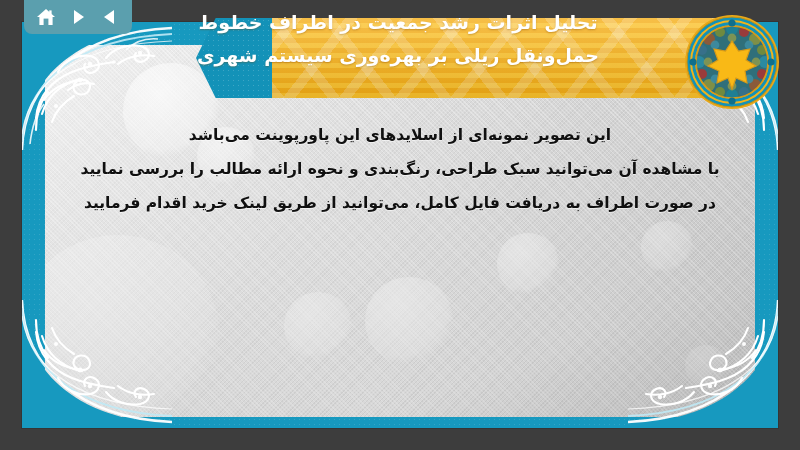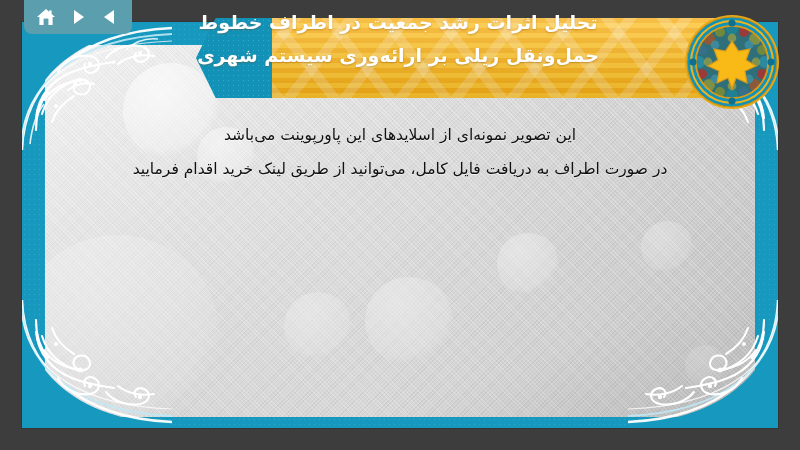--- a/index.html
+++ b/index.html
@@ -63,20 +63,21 @@
   .corner svg{display:block;width:150px;height:128px;}
 
   
   .body-text{
     position:absolute;left:0;right:0;top:118px;
     text-align:center;direction:rtl;
     color:#101010;
     font-size:15.5px;line-height:34px;
     letter-spacing:0;
     text-shadow:0 1px 0 rgba(255,255,255,.55);
+    font-weight:bold;
   }
   .body-text .line{display:block;white-space:nowrap;}
 
   
   .title-banner{
     position:absolute;left:272px;top:18px;width:470px;height:80px;
     background:
       repeating-linear-gradient(0deg,
         #fcc22a 0px, #fcc22a 5px,
         #f5ad14 5px, #f5ad14 10px);
@@ -247,34 +248,35 @@
         <circle cx="58" cy="58" r="2.4"></circle>
           <circle cx="68" cy="42" r="2.2"></circle>
         <circle cx="118" cy="31" r="2.2"></circle>
           <circle cx="34" cy="84" r="2"></circle>
       </g>
     </svg>
   </div>
 
   <div class="body-text">
     <span class="line">این تصویر نمونه‌ای از اسلایدهای این پاورپوینت می‌باشد</span>
+    <span class="line">با مشاهده آن می‌توانید سبک طراحی، رنگ‌بندی و نحوه ارائه مطالب را بررسی نمایید</span>
     <span class="line">در صورت اطراف به دریافت فایل کامل، می‌توانید از طریق لینک خرید اقدام فرمایید</span>
   </div>
 
   <div class="ribbon-tail">
     <div class="dots"></div>
   </div>
 
   <div class="title-banner">
     <div class="banner-x"></div>
     <div class="banner-shade"></div>
   </div>
   <div class="title-text">
     <span class="tline">تحلیل اثرات رشد جمعیت در اطراف خطوط</span>
-    <span class="tline">حمل‌ونقل ریلی بر ارائه‌وری سیستم شهری</span>
+    <span class="tline">حمل‌ونقل ریلی بر بهره‌وری سیستم شهری</span>
   </div>
 
   <div class="medallion">
     <svg viewBox="0 0 96 96" xmlns="http://www.w3.org/2000/svg">
       <defs>
         <clipPath id="ringclip">
             <circle cx="48" cy="48" r="36"></circle>
           </clipPath>
       </defs>
       <circle cx="48" cy="48" r="47" fill="#e8a81a"></circle>

